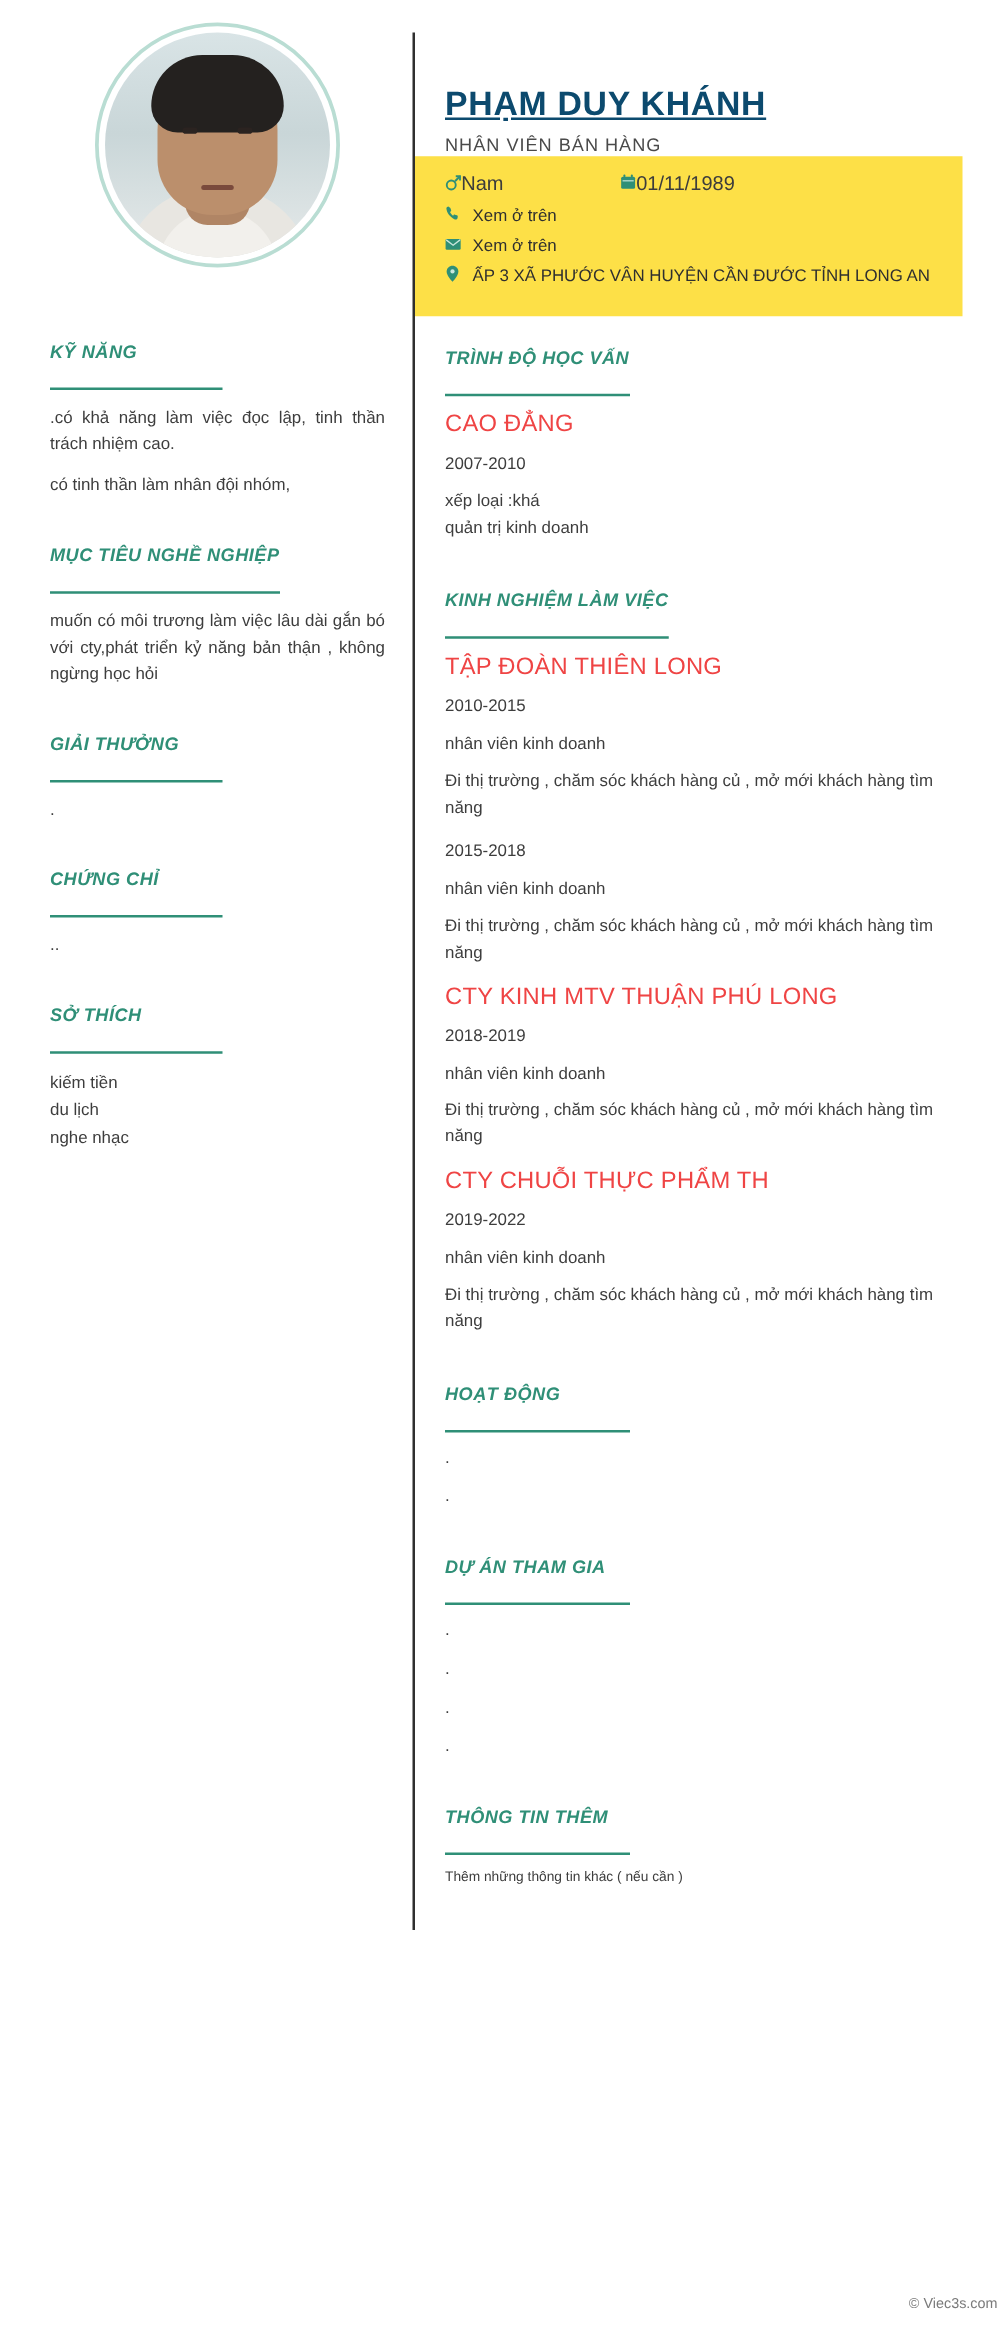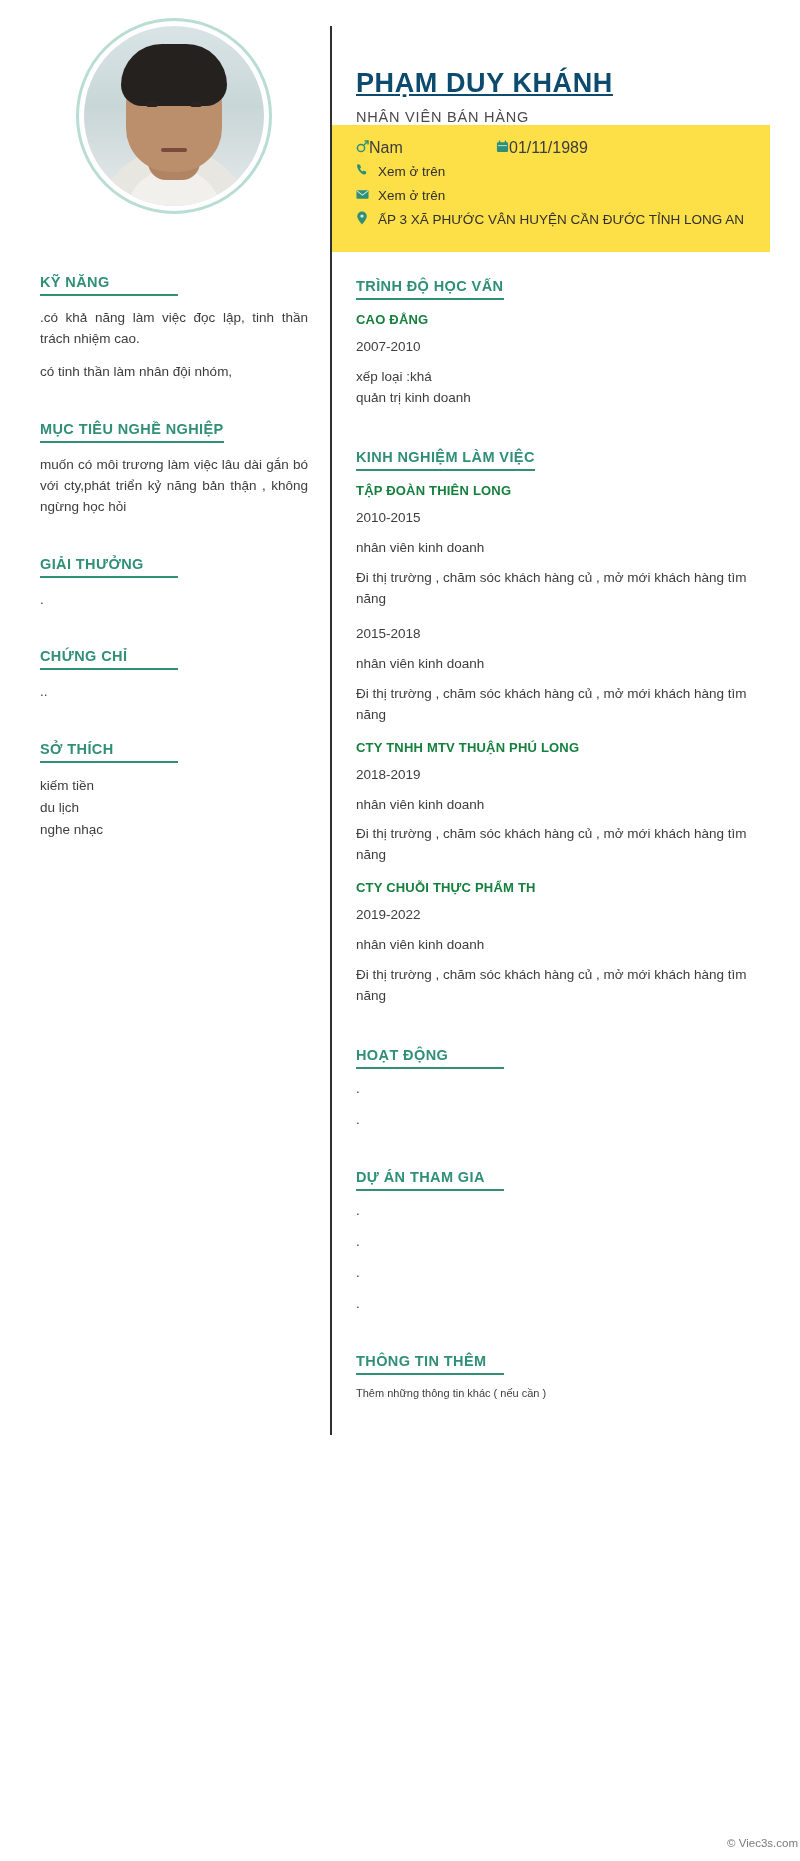--- a/index.html
+++ b/index.html
@@ -130,25 +130,26 @@
     background: #7a4a3c;
     border-radius: 3px;
   }
 
   
   .sec-title {
     color: #2f8f77;
     font-size: 14.5px;
     font-weight: bold;
     letter-spacing: .4px;
-    padding-bottom: 4px;
+    padding-bottom: 20px;
     margin: 26px 0 12px 0;
     display: inline-block;
     border-bottom: 2px solid #2f8f77;
     min-width: 140px;
+    font-style: italic;
   }
   .col-left .sec-title { min-width: 138px; }
   .col-right .sec-title { min-width: 148px; margin-left: 24px; }
 
   .body-text {
     font-size: 13.5px;
     line-height: 1.55;
     margin: 0 0 12px 0;
     text-align: justify;
     color: #3d3d3d;
@@ -193,23 +194,23 @@
     text-align: left;
   }
   .contact-row .txt { line-height: 1.35; }
   .contact-grid { display: flex; }
   .contact-grid .cell { display: flex; }
   .contact-grid .cell.first { width: 140px; }
 
   
   .entry { margin: 0 0 14px 24px; }
   .entry-title {
-    font-size: 13px;
-    font-weight: bold;
-    color: #15803d;
+    font-size: 19px;
+    font-weight: normal;
+    color: #ef4444;
     letter-spacing: .2px;
     margin-bottom: 10px;
   }
   .entry-line {
     font-size: 13.5px;
     color: #3d3d3d;
     line-height: 1.55;
     margin-bottom: 9px;
   }
   .entry-line.last { margin-bottom: 0; }
@@ -354,21 +355,21 @@
         <div class="entry-line last">Đi thị trường , chăm sóc khách hàng củ , mở mới khách hàng tìm năng</div>
       </div>
 
       <div class="entry">
         <div class="entry-line">2015-2018</div>
         <div class="entry-line">nhân viên kinh doanh</div>
         <div class="entry-line last">Đi thị trường , chăm sóc khách hàng củ , mở mới khách hàng tìm năng</div>
       </div>
 
       <div class="entry">
-        <div class="entry-title">CTY TNHH MTV THUẬN PHÚ LONG</div>
+        <div class="entry-title">CTY KINH MTV THUẬN PHÚ LONG</div>
         <div class="entry-line">2018-2019</div>
         <div class="entry-line">nhân viên kinh doanh</div>
         <div class="entry-line last">Đi thị trường , chăm sóc khách hàng củ , mở mới khách hàng tìm năng</div>
       </div>
 
       <div class="entry">
         <div class="entry-title">CTY CHUỖI THỰC PHẨM TH</div>
         <div class="entry-line">2019-2022</div>
         <div class="entry-line">nhân viên kinh doanh</div>
         <div class="entry-line last">Đi thị trường , chăm sóc khách hàng củ , mở mới khách hàng tìm năng</div>

